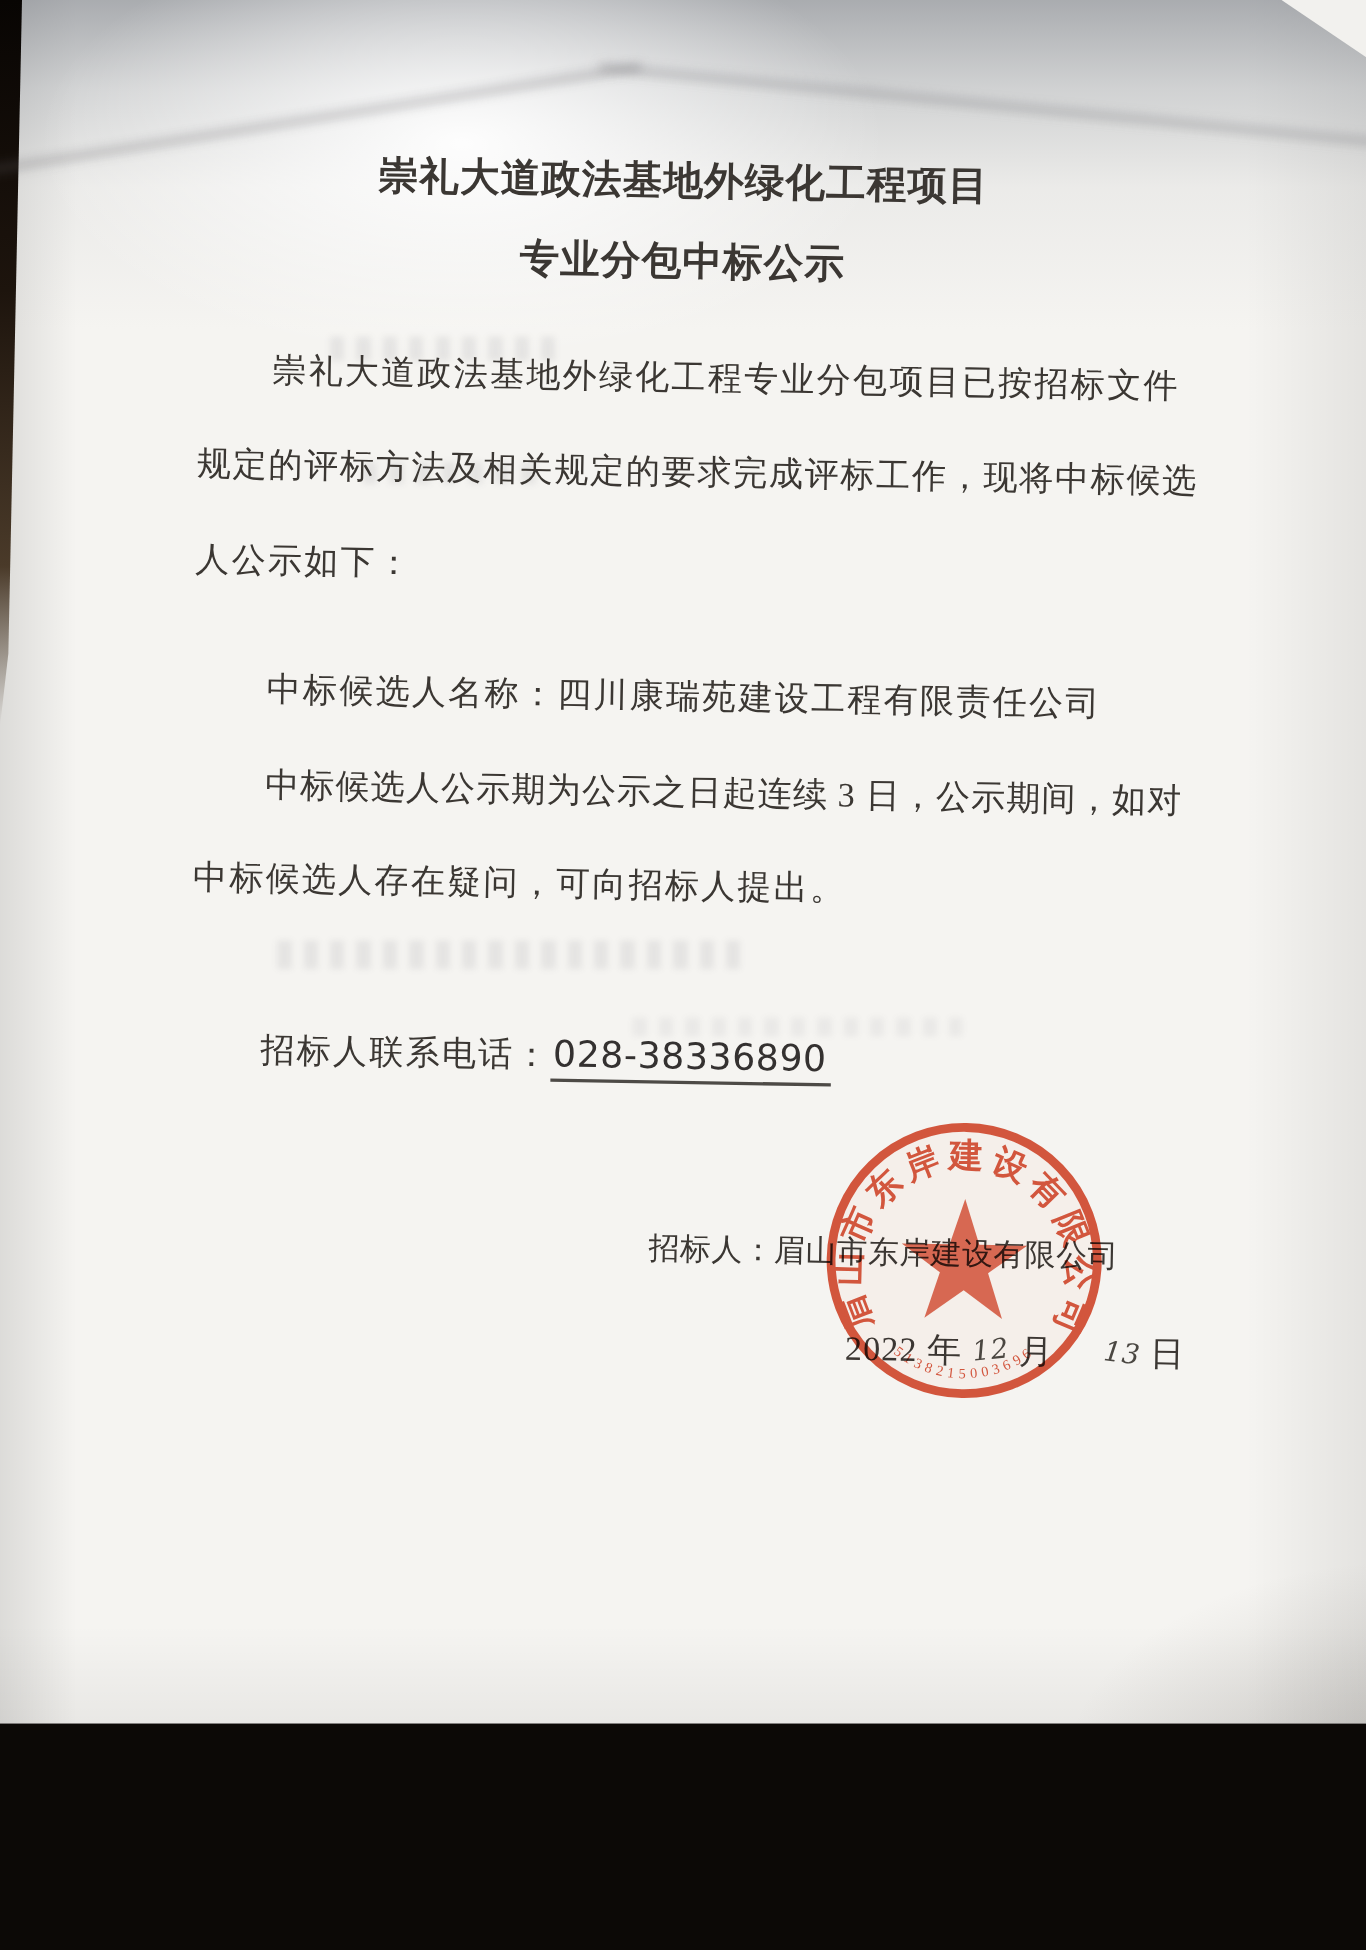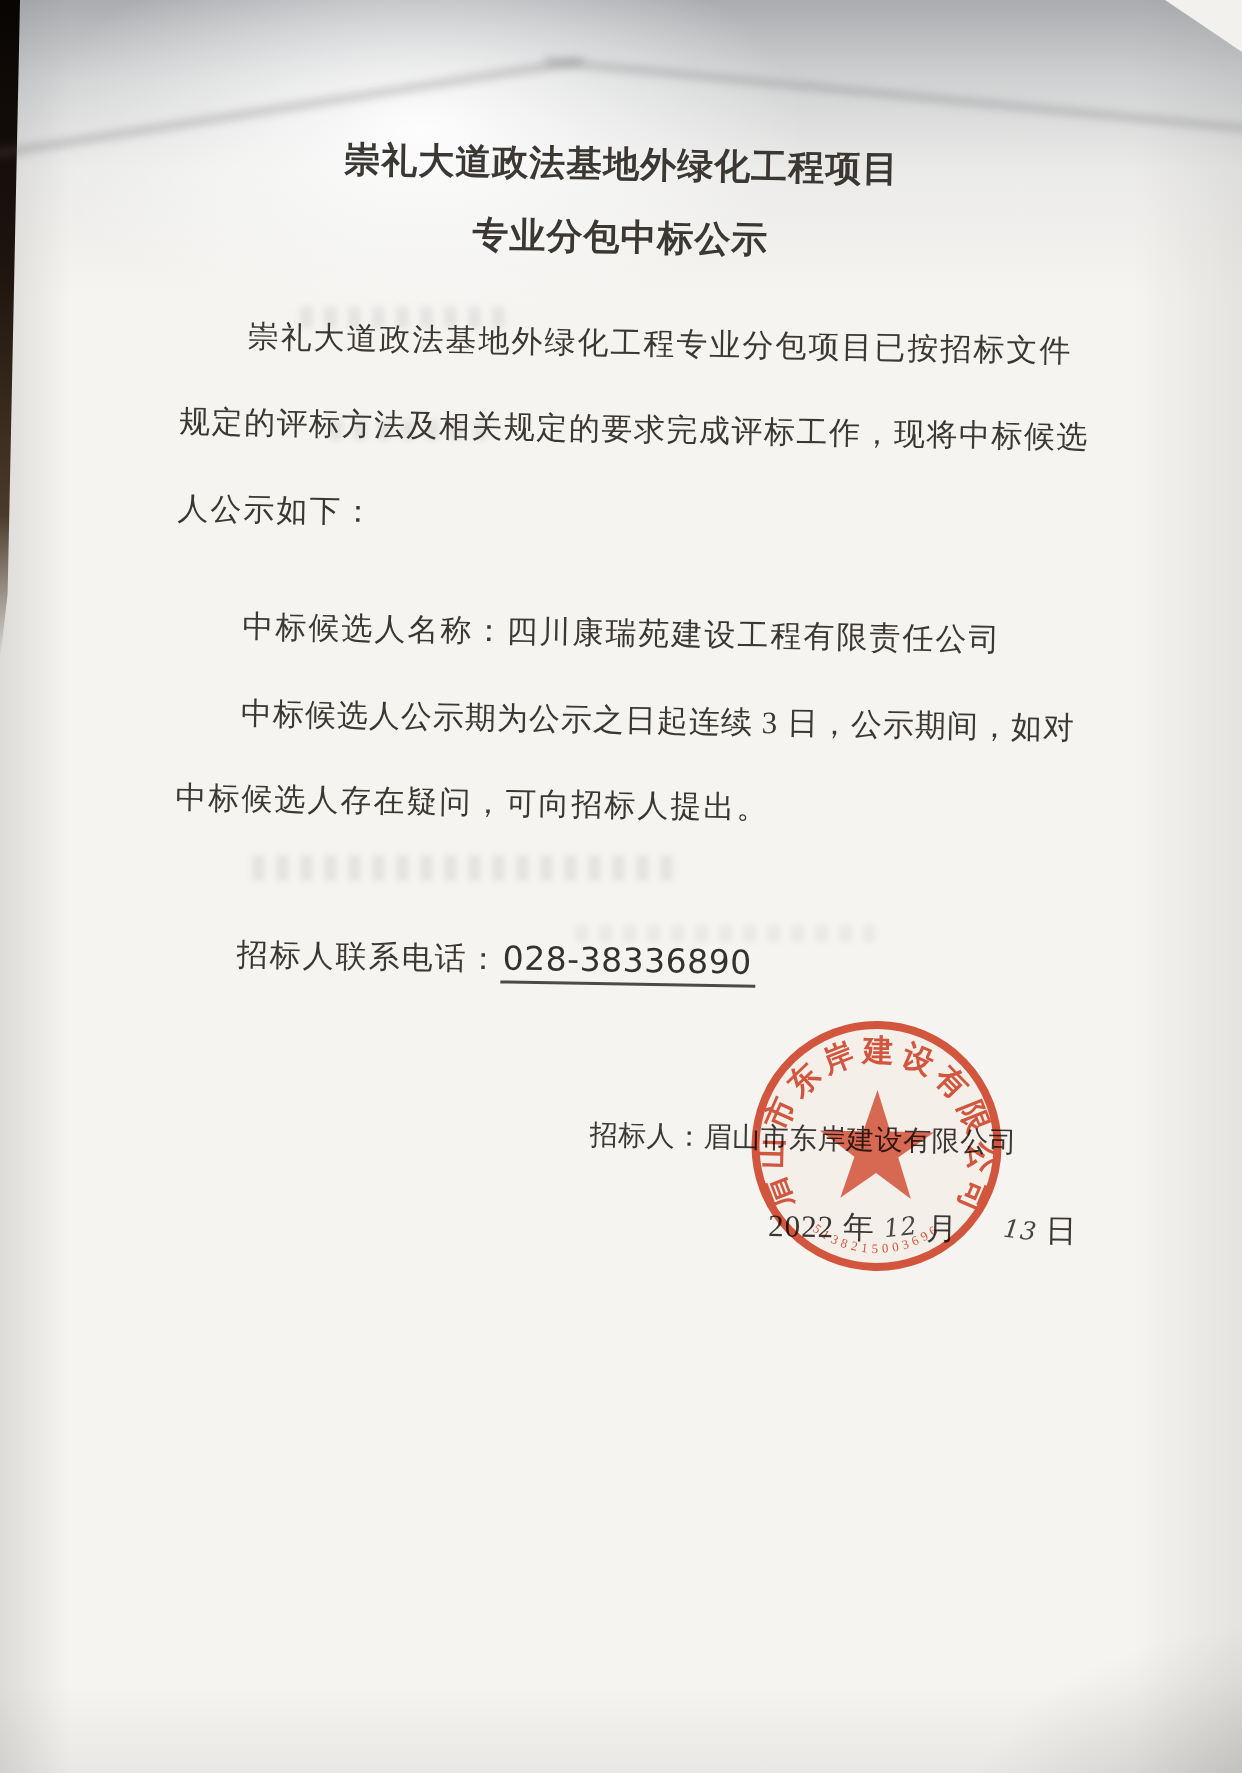--- a/index.html
+++ b/index.html
@@ -1,17 +1,17 @@
 <!DOCTYPE html>
 <html style="--seal: #cf4429;"><head>
 <meta charset="utf-8">
 <style>
   html,body{margin:0;padding:0;background:#0c0906;}
   .page{
-    position:relative;width:1242px;height:1773px;overflow:hidden;
+    position:relative;width:1242px;height:1567px;overflow:hidden;
     font-family:"Liberation Serif","DejaVu Serif",serif;
     background:
       radial-gradient(ellipse 620px 320px at 420px 130px, rgba(255,255,255,.95), rgba(255,255,255,0) 62%),
       linear-gradient(180deg, rgba(108,113,122,.55) 0px, rgba(148,153,160,.38) 80px, rgba(200,202,204,.22) 170px, rgba(0,0,0,0) 300px),
       linear-gradient(90deg, rgba(0,0,0,.10) 0px, rgba(0,0,0,0) 70px),
       linear-gradient(270deg, rgba(0,0,0,.07) 0px, rgba(0,0,0,0) 110px),
       linear-gradient(0deg, rgba(0,0,0,.05) 0px, rgba(0,0,0,0) 90px),
       #f5f4f1;
   }
   .edge-left{

